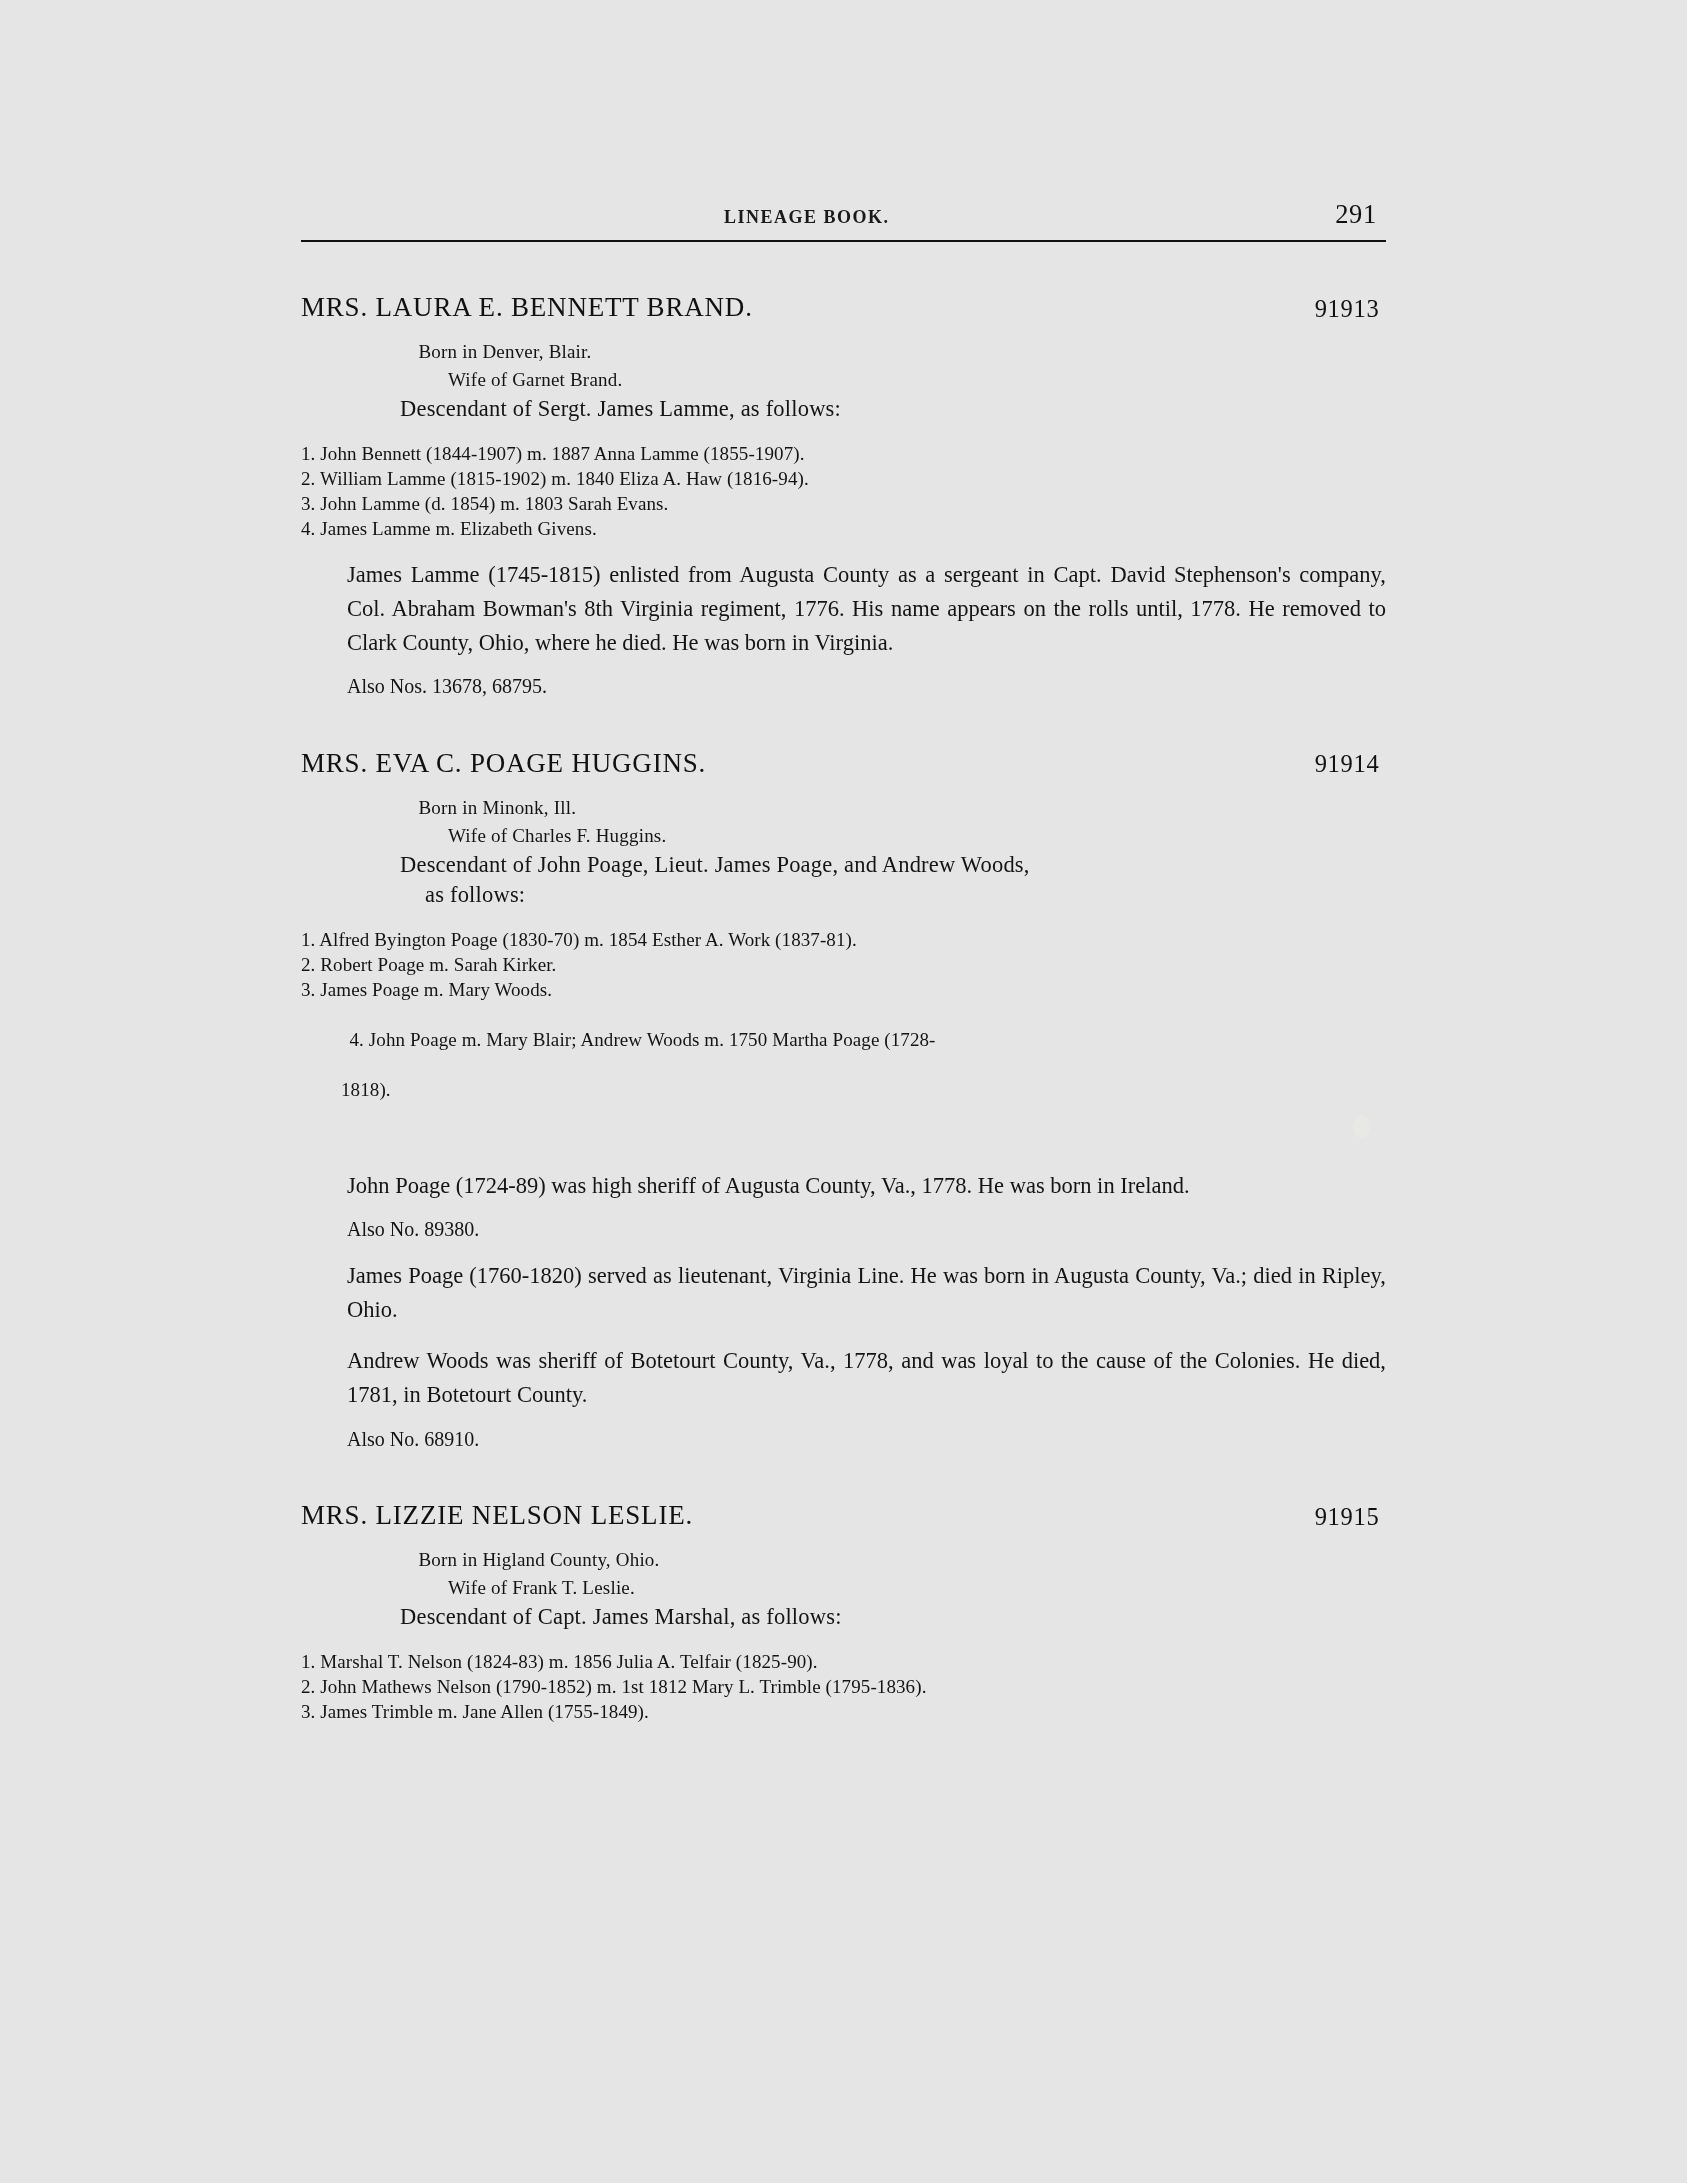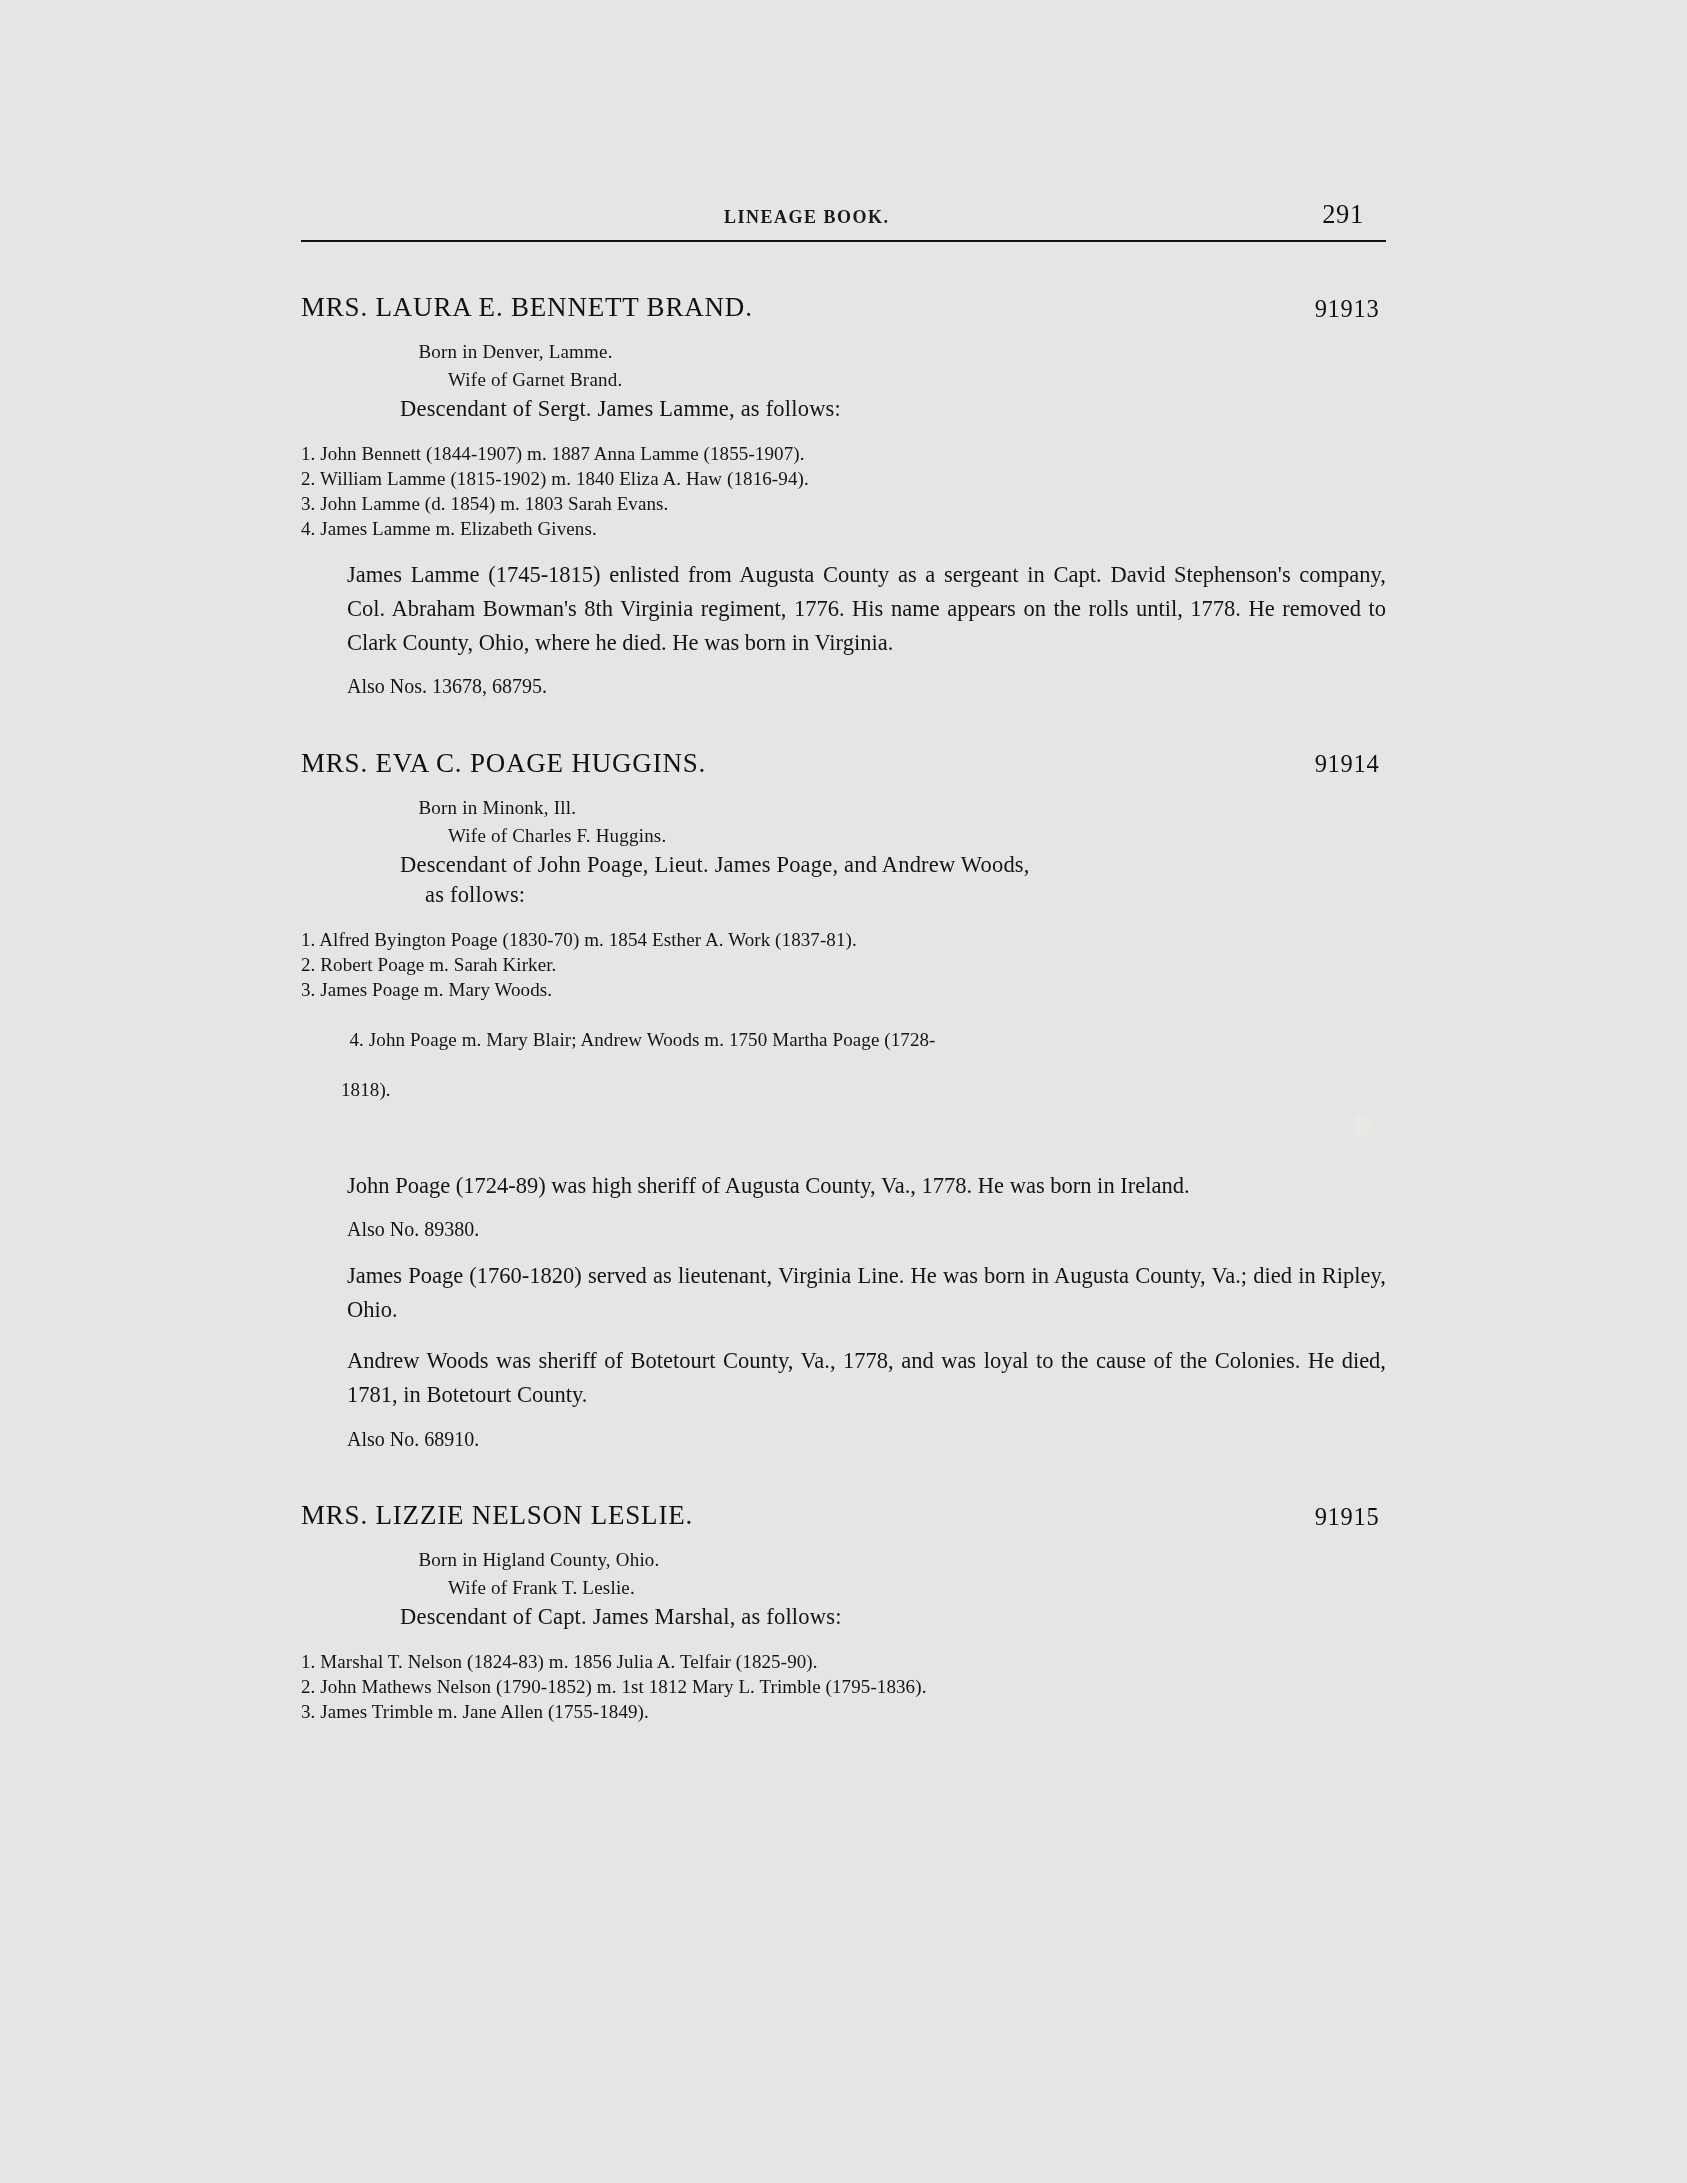--- a/index.html
+++ b/index.html
@@ -39,21 +39,21 @@
     left: 423px;
     top: 9.3px;
     font-family: "Liberation Serif", serif;
     font-size: 18px;
     letter-spacing: 1.5px;
     font-weight: 700;
     color: #1a1a1a;
   }
   .head-page {
     position: absolute;
-    right: 22px;
+    right: 9px;
     top: 1.3px;
     font-size: 26.5px;
     letter-spacing: 0.7px;
     color: #111;
   }
   .head-rule {
     position: absolute;
     left: 0;
     right: 0;
     top: 42px;
@@ -166,21 +166,21 @@
       <div class="head-page">291</div>
       <div class="head-rule"></div>
     </div>
 
     <div class="entry">
       <div class="entry-header">
         <div class="entry-name">MRS. LAURA E. BENNETT BRAND.</div>
         <div class="entry-number">91913</div>
       </div>
       <div class="meta">
-        <div class="meta-line small born">Born in Denver, Lamme.</div>
+        <div class="meta-line small born">Born in Denver, Blair.</div>
         <div class="meta-line small">Wife of Garnet Brand.</div>
         <div class="meta-line descendant">Descendant of Sergt. James Lamme, as follows:</div>
       </div>
       <div class="lineage">
         <div class="lineage-item">1. John Bennett (1844-1907) m. 1887 Anna Lamme (1855-1907).</div>
         <div class="lineage-item">2. William Lamme (1815-1902) m. 1840 Eliza A. Haw (1816-94).</div>
         <div class="lineage-item">3. John Lamme (d. 1854) m. 1803 Sarah Evans.</div>
         <div class="lineage-item">4. James Lamme m. Elizabeth Givens.</div>
       </div>
       <div class="para">James Lamme (1745-1815) enlisted from Augusta County as a sergeant in Capt. David Stephenson's company, Col. Abraham Bowman's 8th Virginia regiment, 1776.  His name appears on the rolls until, 1778.  He removed to Clark County, Ohio, where he died. He was born in Virginia.</div>

